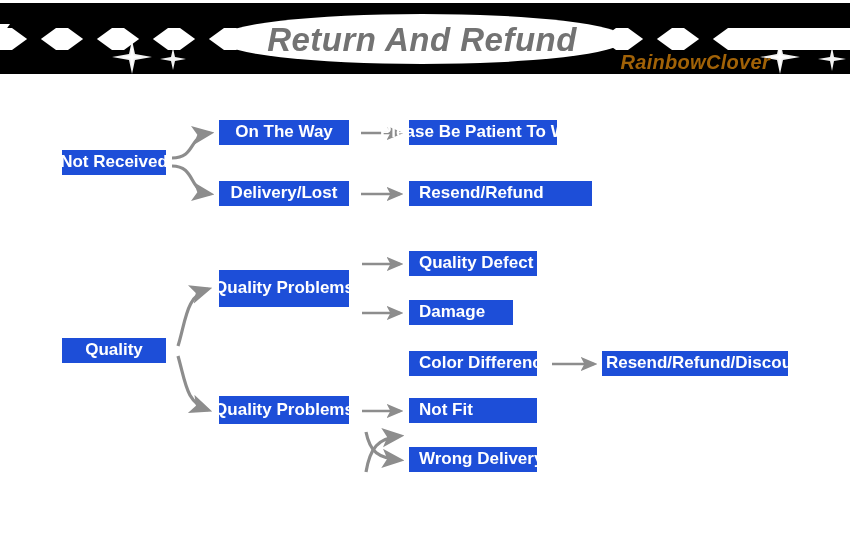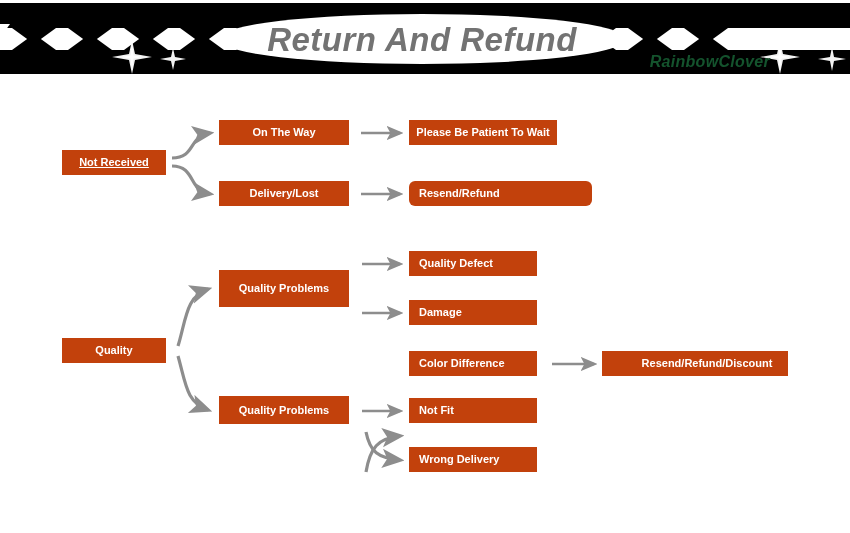--- a/index.html
+++ b/index.html
@@ -83,47 +83,47 @@
     letter-spacing: 0.5px;
     white-space: nowrap;
   }
 
   #brand {
     position: absolute;
     right: 80px;
     top: 50px;
     height: 24px;
     line-height: 24px;
-    font-size: 16px;
+    font-size: 20px;
     font-weight: bold;
     font-style: italic;
-    color: #14532d;
+    color: #a16207;
     letter-spacing: 0.3px;
     white-space: nowrap;
   }
 
   
   .sparkle {
     position: absolute;
     pointer-events: none;
   }
 
   
   #flow {
     position: absolute;
     left: 0; top: 80px;
     width: 850px;
     height: 453px;
     background: #ffffff;
   }
   .node {
     position: absolute;
-    background: #c2410c;
+    background: #1d4ed8;
     color: #ffffff;
-    font-size: 11px;
+    font-size: 17px;
     font-weight: bold;
     line-height: 1.1;
     display: flex;
     align-items: center;
     box-sizing: border-box;
     white-space: nowrap;
   }
   .node.center { justify-content: center; }
   .node.left   { justify-content: flex-start; padding-left: 10px; }
 
@@ -253,30 +253,30 @@
 
     <path d="M366,392 C370,368 378,358 400,356" fill="none" stroke="#8d8d8d" stroke-width="3.2" marker-end="url(#ah)"></path>
 
     <line x1="362" y1="331" x2="400" y2="331" stroke="#8d8d8d" stroke-width="2.4" marker-end="url(#ah)"></line>
 
     <path d="M366,352 C370,372 378,378 400,380" fill="none" stroke="#8d8d8d" stroke-width="3.2" marker-end="url(#ah)"></path>
 
     <line x1="552" y1="284" x2="594" y2="284" stroke="#8d8d8d" stroke-width="2.4" marker-end="url(#ah)"></line>
   </svg>
 
-  <div class="node center" style="left:62px;  top:70px;  width:104px; height:25px;text-decoration:underline;">Not Received</div>
+  <div class="node center" style="left:62px;  top:70px;  width:104px; height:25px;">Not Received</div>
   <div class="node center" style="left:219px; top:40px;  width:130px; height:25px;">On The Way</div>
   <div class="node center" style="left:219px; top:101px; width:130px; height:25px;">Delivery/Lost</div>
   <div class="node center" style="left:409px; top:40px;  width:148px; height:25px;">Please Be Patient To Wait</div>
-  <div class="node left" style="left:409px; top:101px; width:183px; height:25px;border-radius:6px;">Resend/Refund</div>
+  <div class="node left" style="left:409px; top:101px; width:183px; height:25px;">Resend/Refund</div>
 
   <div class="node center" style="left:62px;  top:258px; width:104px; height:25px;">Quality</div>
   <div class="node center" style="left:219px; top:190px; width:130px; height:37px;">Quality Problems</div>
   <div class="node center" style="left:219px; top:316px; width:130px; height:28px;">Quality Problems</div>
 
   <div class="node left" style="left:409px; top:171px; width:128px; height:25px;">Quality Defect</div>
-  <div class="node left" style="left:409px; top:220px; width:128px; height:25px;">Damage</div>
+  <div class="node left" style="left:409px; top:220px; width:104px; height:25px;">Damage</div>
   <div class="node left" style="left:409px; top:271px; width:128px; height:25px;">Color Difference</div>
   <div class="node left" style="left:409px; top:318px; width:128px; height:25px;">Not Fit</div>
   <div class="node left" style="left:409px; top:367px; width:128px; height:25px;">Wrong Delivery</div>
 
   <div class="node center" style="left:602px; top:271px; width:186px; height:25px;padding-left:24px;">Resend/Refund/Discount</div>
 </div>
 
 </body></html>

